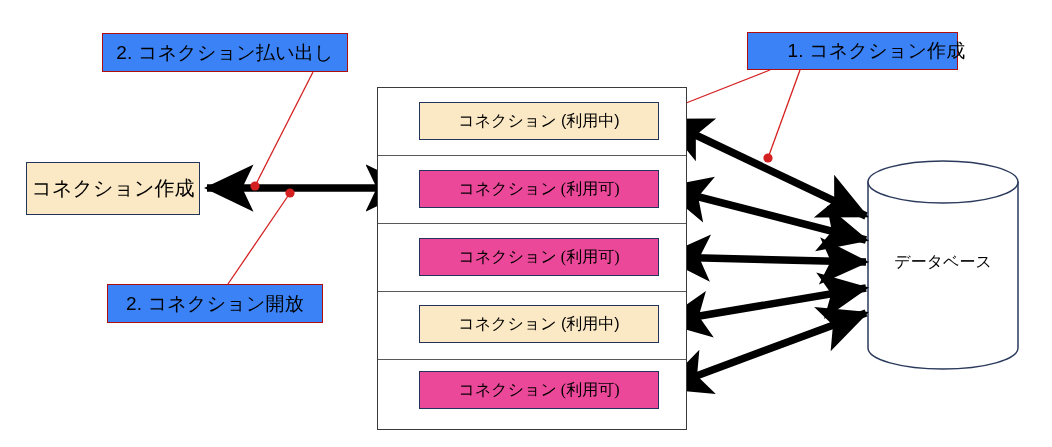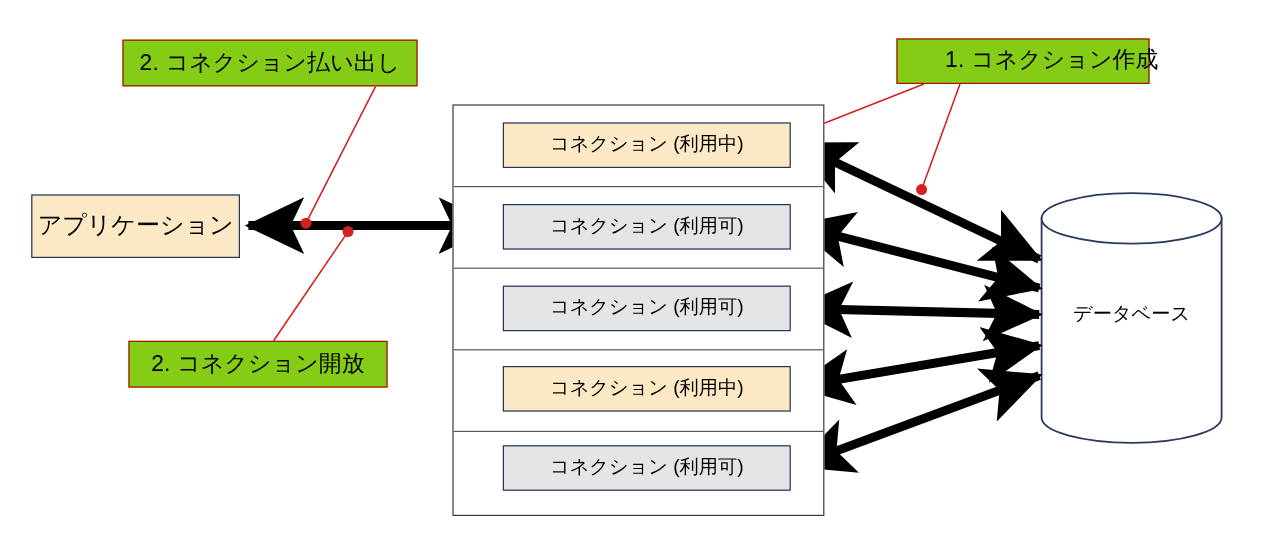--- a/index.html
+++ b/index.html
@@ -35,21 +35,21 @@
     display: flex;
     align-items: center;
     justify-content: center;
     text-align: center;
     line-height: 1.15;
     white-space: nowrap;
   }
 
   .callout {
     border: 1.6px solid #b10d0d;
-    background: #84cc16;
+    background: #3b82f6;
     color: #000000;
     font-size: 19px;
     letter-spacing: .2px;
     z-index: 6;
     text-align: center;
   }
 
   .app-box {
     border: 1.3px solid #22335c;
     background: #fbe8c4;
@@ -77,21 +77,21 @@
     border-top: 1.4px solid #595959;
     z-index: 2;
   }
 
   .conn-box {
     border: 1.3px solid #22335c;
     font-size: 16px;
     z-index: 3;
   }
   .conn-box.in-use   { background: #fbe8c4; }
-  .conn-box.available{ background: #e5e5e5; }
+  .conn-box.available{ background: #ec4899; font-family: Liberation Serif, serif; }
 
   .db-label {
     position: absolute;
     font-size: 16px;
     text-align: center;
     z-index: 4;
     white-space: nowrap;
   }
 </style>
 </head>
@@ -158,21 +158,21 @@
   <div class="pool-divider" style="left:378px; top:291px; width:308px;"></div>
   <div class="pool-divider" style="left:378px; top:359px; width:308px;"></div>
 
 
   <div class="box conn-box in-use" style="left:419px; top:102px; width:240px; height:38px;">コネクション (利用中)</div>
   <div class="box conn-box available" style="left:419px; top:170px; width:240px; height:38px;">コネクション (利用可)</div>
   <div class="box conn-box available" style="left:419px; top:238px; width:240px; height:38px;">コネクション (利用可)</div>
   <div class="box conn-box in-use" style="left:419px; top:305px; width:240px; height:38px;">コネクション (利用中)</div>
   <div class="box conn-box available" style="left:419px; top:371px; width:240px; height:38px;">コネクション (利用可)</div>
 
-  <div class="box app-box" style="left:26px; top:162px; width:174px; height:53px;">アプリケーション</div>
+  <div class="box app-box" style="left:26px; top:162px; width:174px; height:53px;">コネクション作成</div>
 
   <div class="db-label" style="left:868px; top:252px; width:150px;">データベース</div>
 
   <div class="box callout" style="left:747px; top:32px; width:211px; height:38px;padding-left:48px;">1. コネクション作成</div>
   <div class="box callout" style="left:102px; top:33px; width:246px; height:39px;">2. コネクション払い出し</div>
   <div class="box callout" style="left:107px; top:284px; width:216px; height:39px;">2. コネクション開放</div>
 
 </div>
 
 </body></html>

